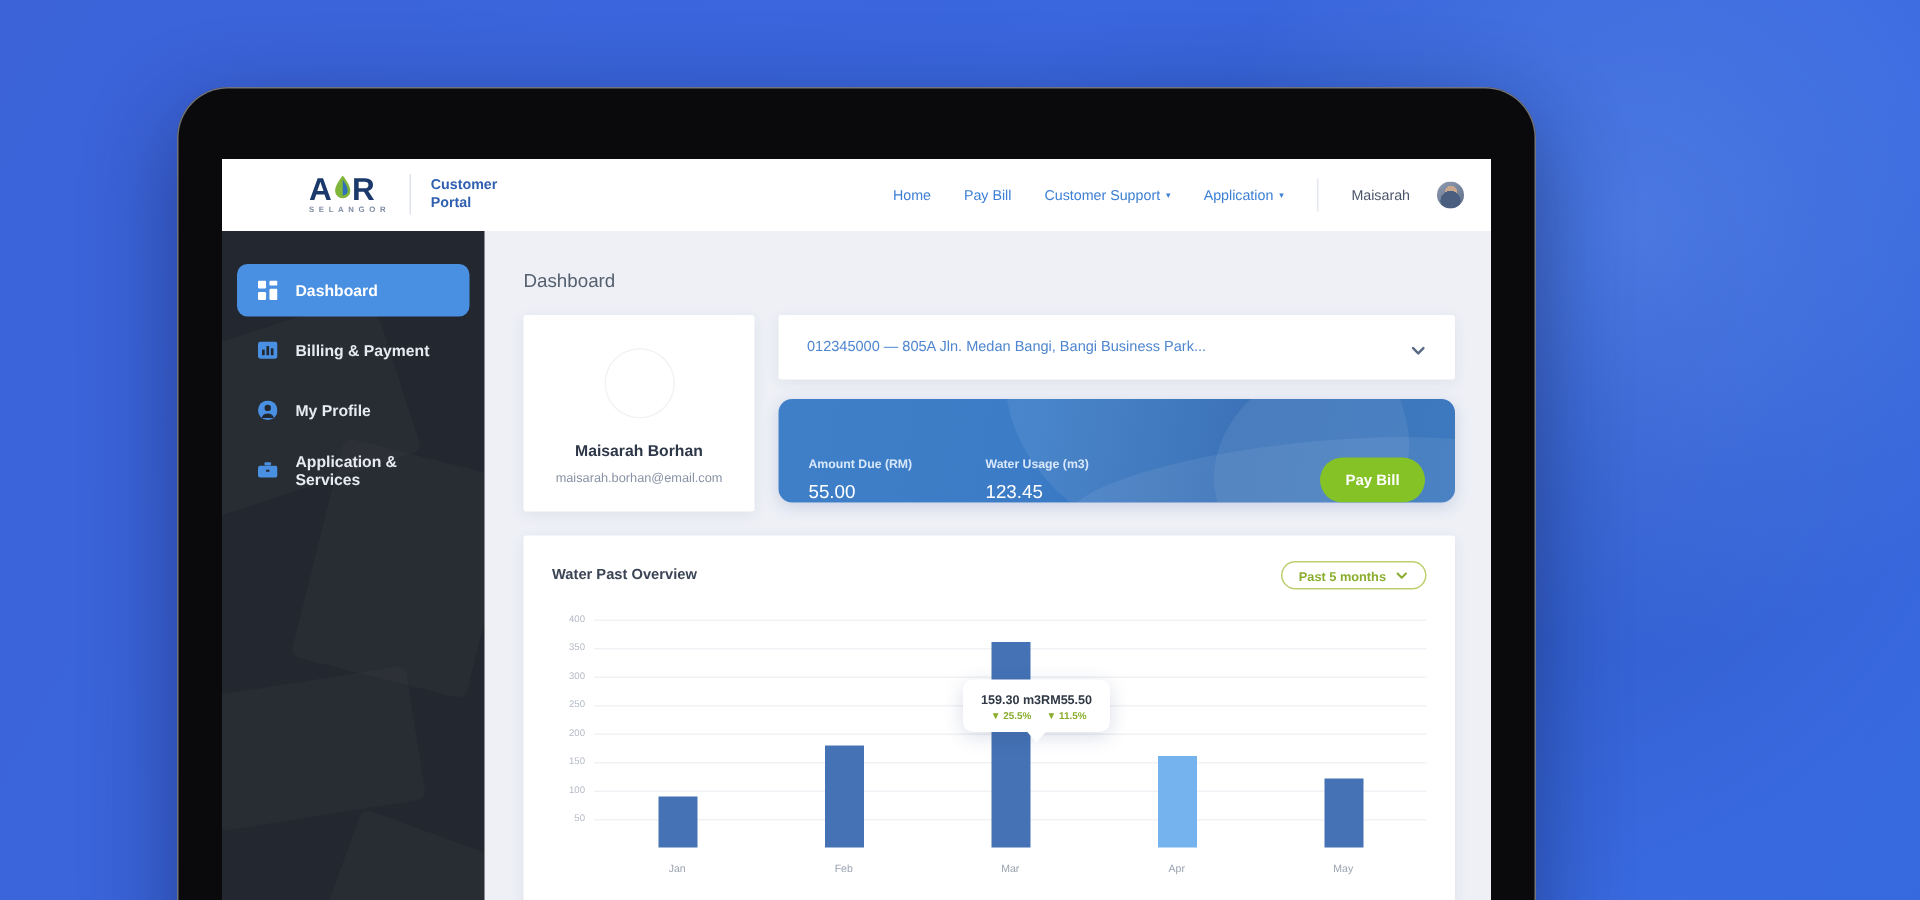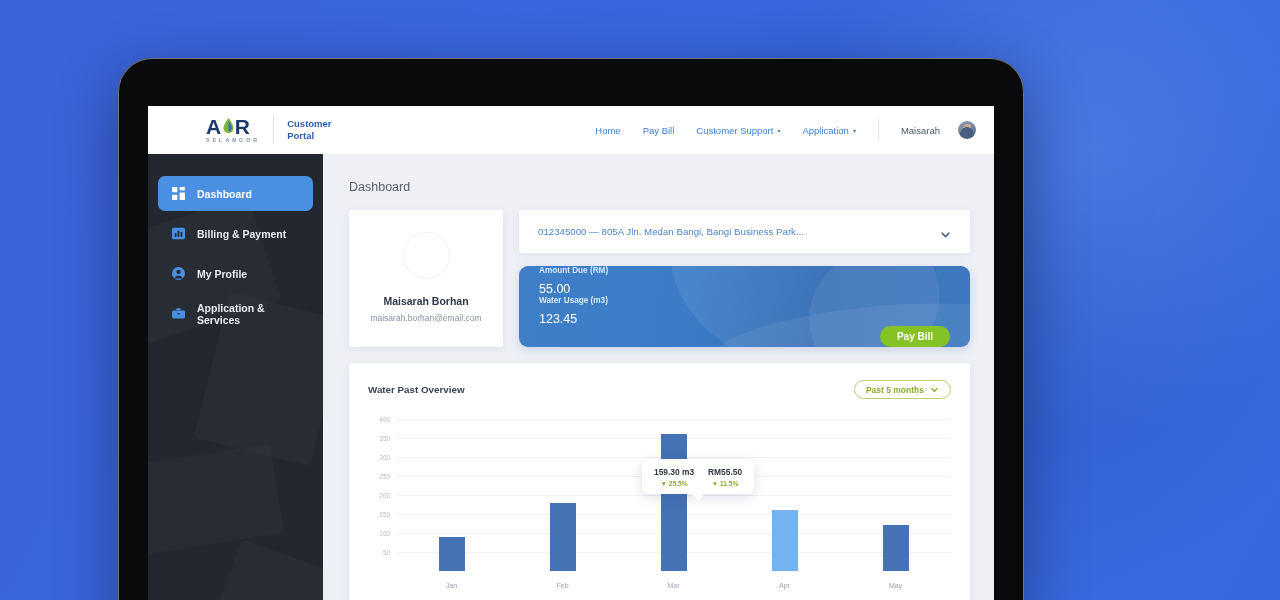--- a/index.html
+++ b/index.html
@@ -189,29 +189,28 @@
     font-size: 9.7px; color: #4f86cf; flex: 1;
     overflow: hidden; white-space: nowrap; text-overflow: ellipsis;
   }
   .chev {
     width: 11px; height: 11px; flex: none; color: #5a6b85;
   }
   .chev svg { width: 100%; height: 100%; stroke: currentColor; fill: none; stroke-width: 2.4; }
 
   
   #summary-card {
-    height: 81px;
+    height: 69px;
     border-radius: 9px;
     position: relative;
     overflow: hidden;
-    display: flex; align-items: flex-start;
+    display: flex; align-items: flex-end;
     padding: 0 20px;
     background: linear-gradient(100deg, #3e7fc8 0%, #3c7cc6 38%, #2f6ab4 66%, #2f6fbb 100%);
     box-shadow: 0 3px 10px rgba(40,80,150,.18);
-    flex-direction: column;
   }
   #summary-card .ray {
     position: absolute; background: rgba(255,255,255,.07);
   }
   .r1 { width: 270px; height: 200px; right: 30px; top: -90px; transform: rotate(32deg); border-radius: 40%; }
   .r2 { width: 200px; height: 160px; right: -40px; top: -30px; transform: rotate(-14deg); border-radius: 45%; }
   .r3 { width: 320px; height: 70px; right: -60px; bottom: -30px; transform: rotate(-6deg); border-radius: 50%; background: rgba(255,255,255,.05); }
 
   .stat { position: relative; z-index: 2; }
   .stat-label { font-size: 8.2px; font-weight: 700; color: #d8e8fa; margin-bottom: 7px; }
@@ -283,21 +282,21 @@
   .xlabel { flex: 1; text-align: center; font-size: 7px; color: #9aa3b2; }
 
   
   #tooltip {
     position: absolute;
     left: 274px; top: 48px;
     background: #fff;
     border-radius: 7px;
     box-shadow: 0 3px 13px rgba(40,60,110,.17);
     padding: 8px 12px 7px;
-    display: flex; gap: 14px;
+    display: flex; 
     z-index: 6;
     align-items: flex-end;
   }
   #tooltip::after {
     content: "";
     position: absolute;
     left: 50%; bottom: -7px; margin-left: -7px;
     border-left: 7px solid transparent;
     border-right: 7px solid transparent;
     border-top: 8px solid #fff;

